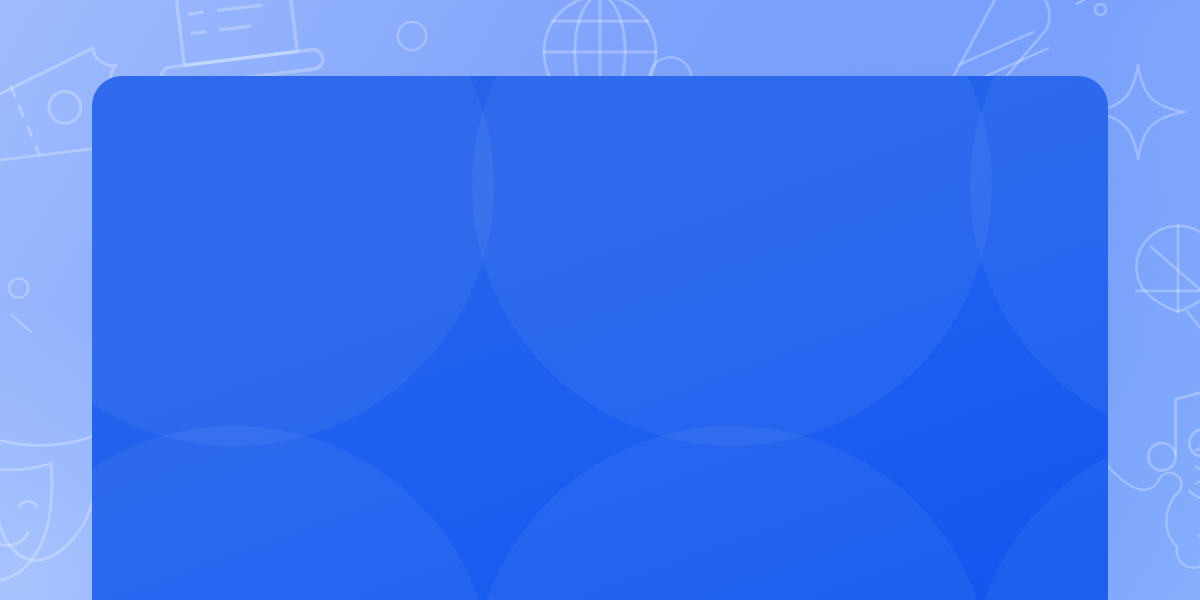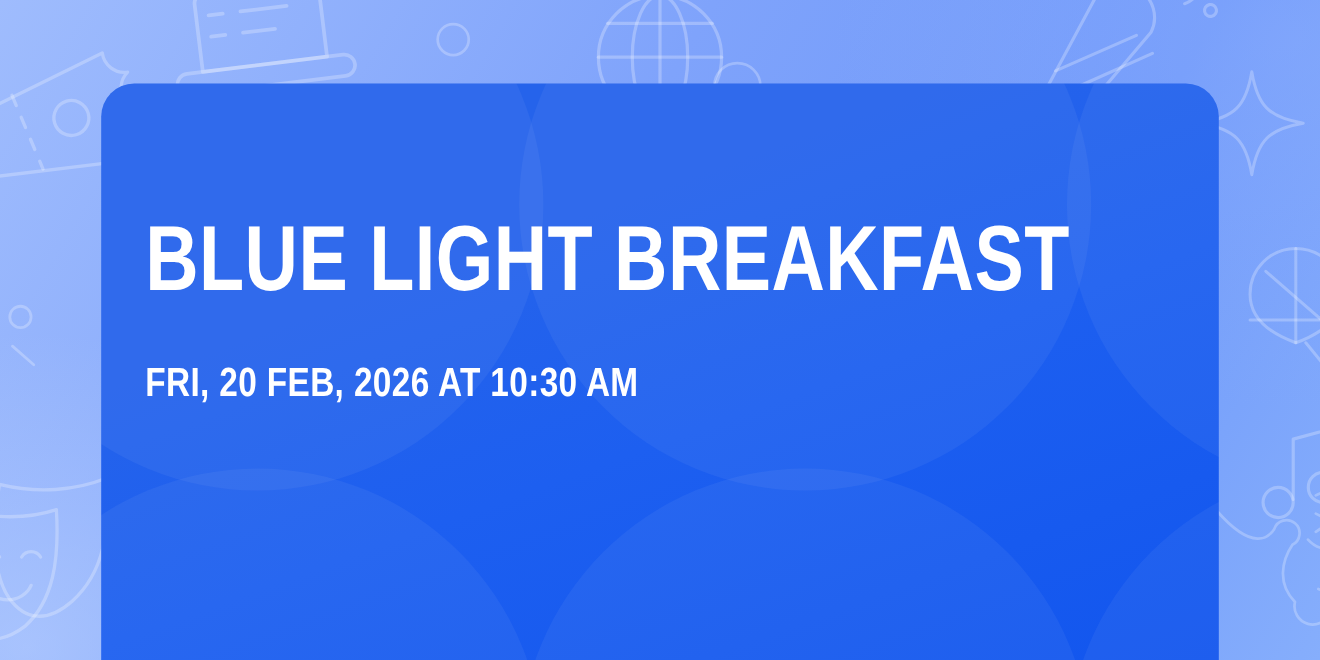--- a/index.html
+++ b/index.html
@@ -223,20 +223,16 @@
 
     <div class="card-circles">
       <span class="bubble bubble-tl"></span>
       <span class="bubble bubble-tr"></span>
       <span class="bubble bubble-tr2"></span>
       <span class="bubble bubble-bl"></span>
       <span class="bubble bubble-br"></span>
       <span class="bubble bubble-br2"></span>
     </div>
 
-    <div class="card-content">
-      <h1 class="event-title">Blue Light Breakfast</h1>
-      <div class="event-date">Fri, 20 Feb, 2026 at 10:30 AM</div>
-    </div>
 
   </div>
 
 </div>
 
 </body></html>

